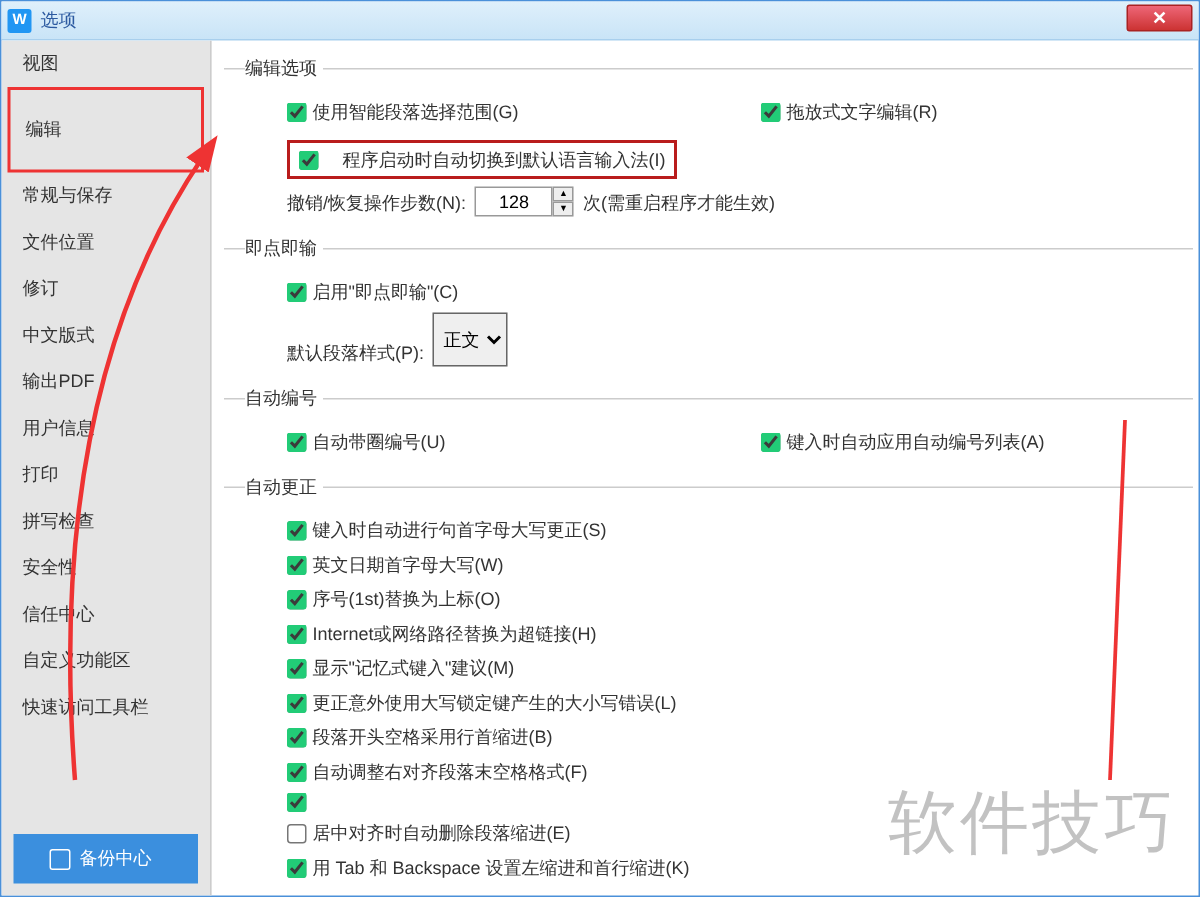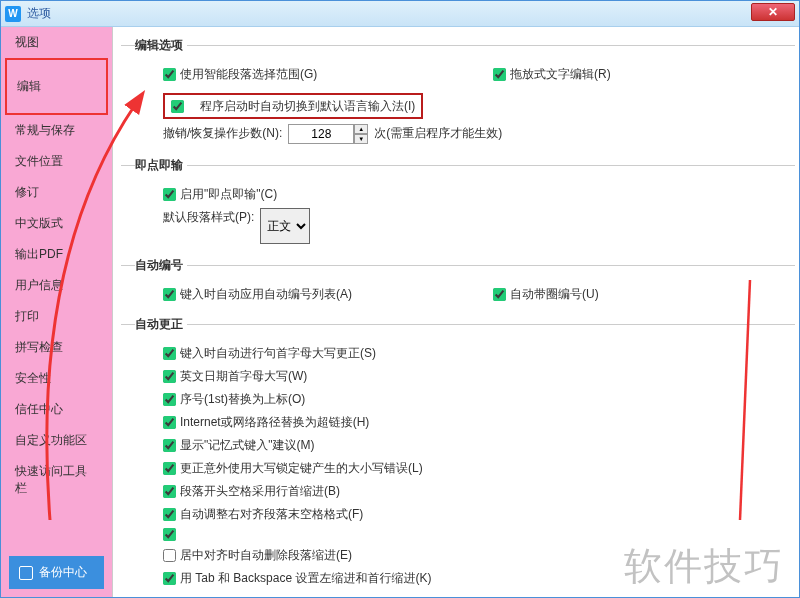--- a/index.html
+++ b/index.html
@@ -4,44 +4,44 @@
 <style>
 * { box-sizing: border-box; margin: 0; padding: 0; }
 body { font-family: "Microsoft YaHei", SimSun, sans-serif; font-size: 12px; background: #fff; width: 800px; height: 598px; overflow: hidden; position: relative; }
 .window { width: 800px; height: 598px; border: 1px solid #4a90d9; display: flex; flex-direction: column; }
 .titlebar { height: 26px; background: linear-gradient(#dff0fb, #c9e4f7); display: flex; align-items: center; padding: 0 4px; border-bottom: 1px solid #a8cfed; }
 .titlebar .app-icon { width: 16px; height: 16px; background: #2196f3; border-radius: 2px; margin-right: 6px; display: flex; align-items: center; justify-content: center; color: #fff; font-size: 10px; font-weight: bold; }
 .titlebar .title { color: #2c5aa0; font-size: 12px; }
 .titlebar .spacer { flex: 1; }
 .close-btn { width: 44px; height: 18px; background: linear-gradient(#e67, #c33); border: 1px solid #a22; border-radius: 2px; display: flex; align-items: center; justify-content: center; color: #fff; font-weight: bold; cursor: pointer; margin-top: -4px; }
 .body { flex: 1; display: flex; overflow: hidden; }
-.sidebar { width: 112px; border-right: 1px solid #ccc; display: flex; flex-direction: column; background: #f9a8d4; }
+.sidebar { width: 140px; border-right: 1px solid #ccc; display: flex; flex-direction: column; background: #e5e5e5; }
 .sidebar-items { flex: 1; overflow: hidden; }
 .sidebar-item { padding: 7px 14px; cursor: pointer; color: #333; }
 .sidebar-item.active { border: 2px solid #e33; margin: 0 4px; padding: 18px 10px; }
-.backup { margin: 8px; padding: 8px 10px; background: #3b8fde; color: #fff; display: flex; align-items: center; gap: 6px; cursor: pointer; }
+.backup { margin: 8px; padding: 8px 24px; background: #3b8fde; color: #fff; display: flex; align-items: center; gap: 6px; cursor: pointer; }
 .backup-icon { width: 14px; height: 14px; border: 1px solid #fff; border-radius: 2px; display: inline-block; position: relative; }
 .content { flex: 1; overflow: auto; padding: 6px 4px 6px 8px; position: relative; color: #333; }
 .content::-webkit-scrollbar { width: 16px; }
 .content::-webkit-scrollbar-track { background: #f0f0f0; border-left: 1px solid #ddd; }
 .content::-webkit-scrollbar-thumb { background: #c8c8c8; border: 1px solid #aaa; }
 fieldset { border: none; border-top: 1px solid #ccc; margin: 4px 0 8px 0; padding: 6px 0 0 14px; }
-legend { padding: 0 4px 0 0; color: #333; font-size: 12px; font-weight: bold; }
-.row { display: flex; align-items: flex-start; gap: 6px; margin: 5px 0; line-height: 18px; padding-left: 28px; }
+legend { padding: 0 4px 0 0; color: #333; font-size: 12px; }
+.row { display: flex; align-items: flex-end; gap: 6px; margin: 5px 0; line-height: 18px; padding-left: 28px; }
 .row label { display: flex; align-items: center; gap: 4px; }
 input[type=checkbox] { width: 13px; height: 13px; accent-color: #2c7; }
 .highlighted { border: 2px solid #b91c1c; padding: 2px 6px; display: inline-flex; align-items: center; gap: 16px; }
 .two-col { display: flex; }
 .two-col .col { flex: 1; }
 .spinner { display: inline-flex; align-items: center; }
-.spinner input { width: 66px; height: 20px; border: 1px solid #999; text-align: center; font-size: 12px; }
+.spinner input { width: 52px; height: 20px; border: 1px solid #999; text-align: center; font-size: 12px; }
 .spinner .spins { display: flex; flex-direction: column; }
 .spinner .spins button { width: 14px; height: 10px; border: 1px solid #999; background: #eee; font-size: 6px; line-height: 6px; padding: 0; cursor: pointer; }
 select { height: 36px; border: 1px solid #666; font-size: 12px; padding: 0 2px; }
-.watermark { position: absolute; right: 16px; bottom: 6px; font-size: 38px; color: rgba(120,120,120,0.45); font-family: Liberation Mono, monospace; pointer-events: none; letter-spacing: 2px; }
+.watermark { position: absolute; right: 16px; bottom: 18px; font-size: 46px; color: rgba(120,120,120,0.45); font-family: Liberation Mono, monospace; pointer-events: none; letter-spacing: 2px; }
 .arrow-svg { position: absolute; left: 0; top: 0; width: 800px; height: 598px; pointer-events: none; }
 </style>
 </head>
 <body>
 
 <div class="window">
   <div class="titlebar">
     <div class="app-icon">W</div>
     <div class="title">选项</div>
     <div class="spacer"></div>
@@ -127,29 +127,29 @@
         </div>
       </fieldset>
 
       <fieldset>
         <legend>自动编号</legend>
         <div class="two-col">
           <div class="col">
               <div class="row">
                 <label>
                   <input type="checkbox" checked="" style="">
+                  <span>自动带圈编号(U)</span>
+                </label>
+              </div>
+            </div>
+          <div class="col">
+              <div class="row">
+                <label>
+                  <input type="checkbox" checked="" style="">
                   <span>键入时自动应用自动编号列表(A)</span>
-                </label>
-              </div>
-            </div>
-          <div class="col">
-              <div class="row">
-                <label>
-                  <input type="checkbox" checked="" style="">
-                  <span>自动带圈编号(U)</span>
                 </label>
               </div>
             </div>
         </div>
       </fieldset>
 
       <fieldset>
         <legend>自动更正</legend>
         <div id="auto-correct-list">
             <div class="row">

